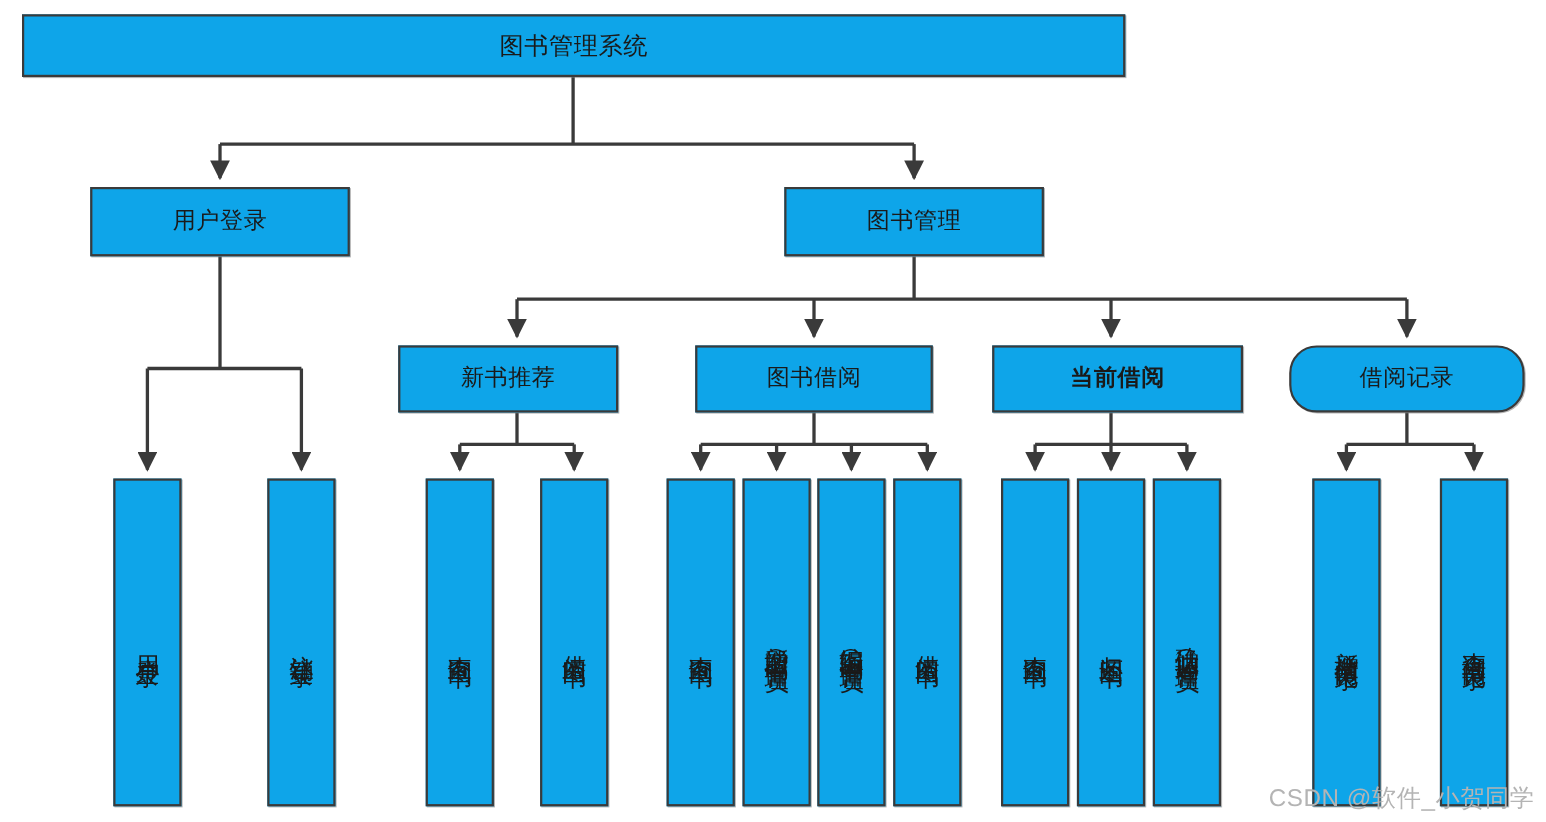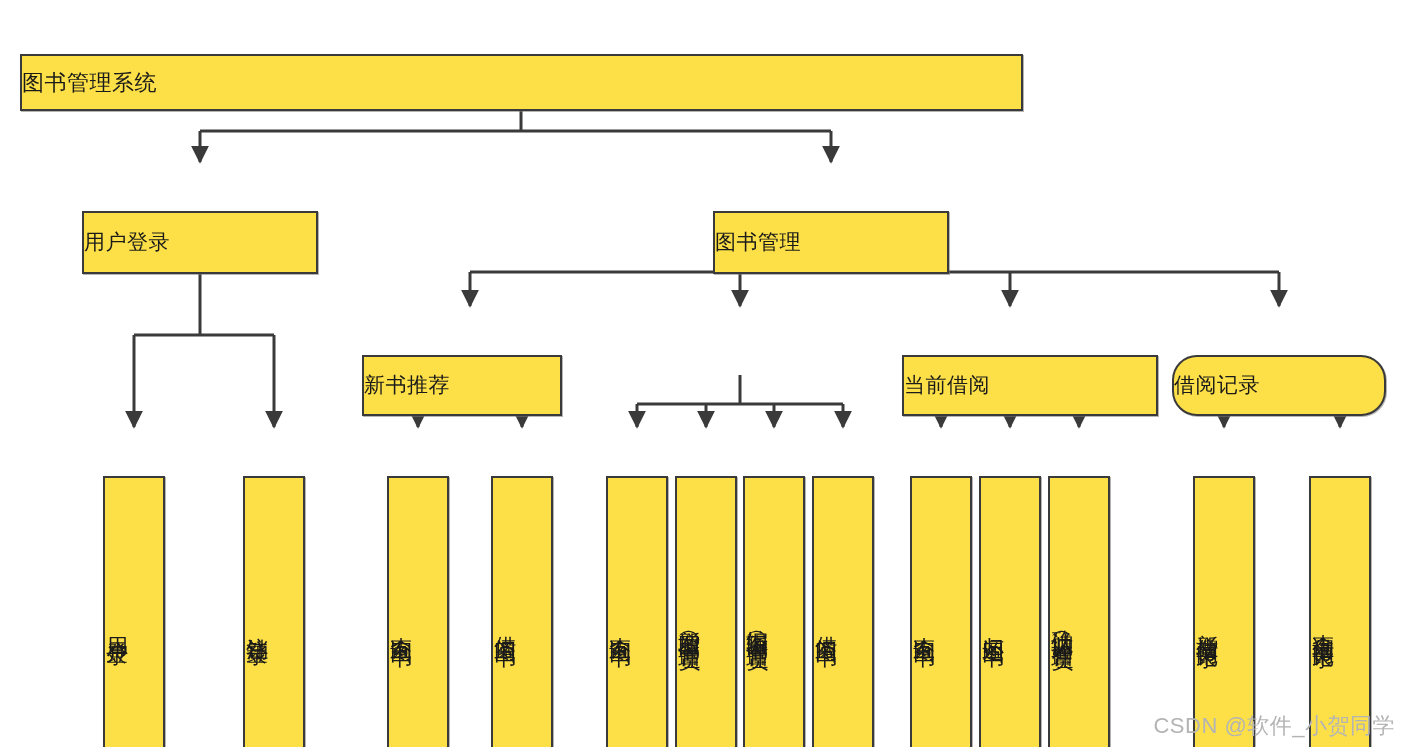--- a/index.html
+++ b/index.html
@@ -19,27 +19,27 @@
     position: absolute;
     top: 0;
     left: 0;
     width: 1405px;
     height: 747px;
     pointer-events: none;
   }
   .node {
     position: absolute;
     box-sizing: border-box;
-    background: #fde047;
+    background: #0ea5e9;
     border: 2.5px solid #3a3a3a;
     display: flex;
     align-items: center;
+    justify-content: center;
     color: #1a1a1a;
     box-shadow: 1px 1px 0 rgba(120,120,120,0.55);
-    margin-top: 41px;
   }
   .node .lbl {
     display: block;
     text-align: center;
     line-height: 1.18;
     letter-spacing: 0.5px;
     white-space: pre-line;
   }
   
   .node.horiz .lbl {
@@ -136,21 +136,24 @@
   <div class="node horiz" style="left:82px; top:170px; width:236px; height:63px;">
     <span class="lbl">用户登录</span>
   </div>
   <div class="node horiz" style="left:713px; top:170px; width:236px; height:63px;">
     <span class="lbl">图书管理</span>
   </div>
 
   <div class="node horiz" style="left:362px; top:314px; width:200px; height:61px;">
     <span class="lbl">新书推荐</span>
   </div>
-  <div class="node horiz" style="left:902px; top:314px; width:256px; height:61px;">
+  <div class="node horiz" style="left:632px; top:314px; width:216px; height:61px;">
+    <span class="lbl">图书借阅</span>
+  </div>
+  <div class="node horiz" style="left:902px; top:314px; width:228px; height:61px;font-weight:bold;">
     <span class="lbl">当前借阅</span>
   </div>
   <div class="node horiz" style="left:1172px; top:314px; width:214px; height:61px;border-radius:25px;">
     <span class="lbl">借阅记录</span>
   </div>
 
   <div class="node vert" style="left:103px; top:435px; width:62px; height:298px;">
     <span class="lbl">用户登录</span>
   </div>
   <div class="node vert" style="left:243px; top:435px; width:62px; height:298px;">

